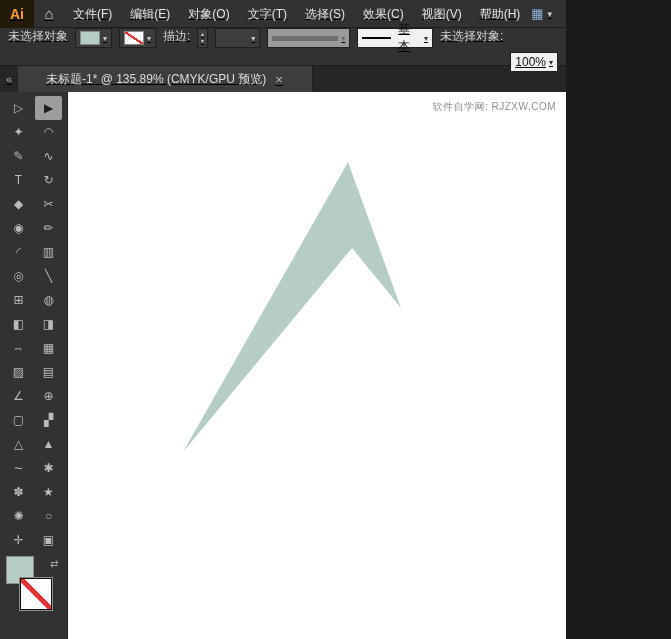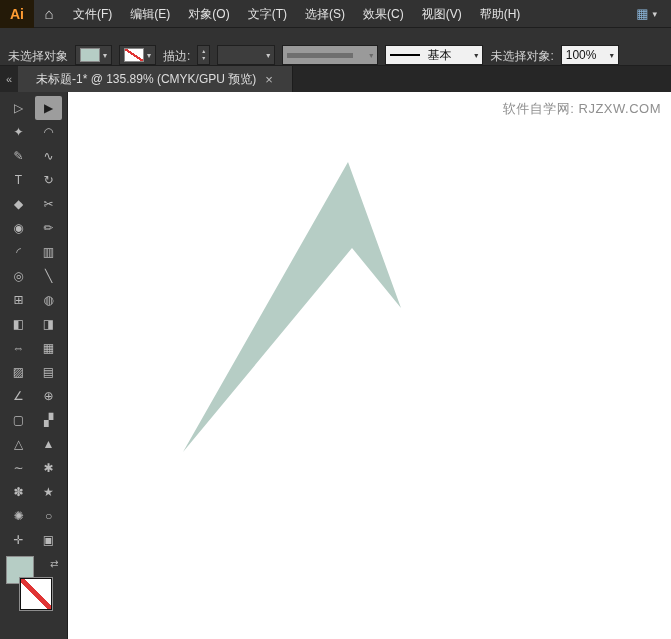--- a/index.html
+++ b/index.html
@@ -1,59 +1,59 @@
 <!DOCTYPE html>
 <html><head>
 <meta charset="utf-8">
 <style>
   * { margin:0; padding:0; box-sizing:border-box; }
   html,body { background:#1a1a1a; }
   body { font-family:"Liberation Sans","DejaVu Sans",sans-serif; }
-  .app { position:relative; width:671px; height:639px; background:#14532d; overflow:hidden; }
+  .app { position:relative; width:566px; height:639px; background:#14532d; overflow:hidden;text-decoration:underline; }
 
   
   .menubar { height:28px; display:flex; align-items:center; background:#323232; border-bottom:1px solid #1e1e1e; }
   .logo { width:34px; height:28px; display:flex; align-items:center; justify-content:center;
           background:#241a08; color:#ff9c33; font-weight:bold; font-size:14px; }
   .home { width:30px; height:28px; display:flex; align-items:center; justify-content:center;
           color:#d6d6d6; font-size:15px; }
   .menus { display:flex; align-items:center; height:28px; }
   .menu-item { padding:0 9px; font-size:12px; color:#e3e3e3; line-height:28px; cursor:default; }
   .ws { margin-left:auto; margin-right:14px; display:flex; align-items:center; gap:4px; color:#cfcfcf; }
   .ws .grid { font-size:13px; color:#8ab4d8; }
   .ws .caret { font-size:9px; color:#cfcfcf; }
 
   
-  .controlbar { height:38px; display:flex; align-items:flex-end; gap:7px; padding:0 8px;
+  .controlbar { height:38px; display:flex; align-items:flex-start; gap:7px; padding:0 8px;
                 background:#323232; border-bottom:1px solid #1e1e1e; }
   .lbl { font-size:12px; color:#d2d2d2; white-space:nowrap; }
   .combo { display:flex; align-items:center; gap:3px; height:20px; padding:0 4px;
            background:#3d3d3d; border:1px solid #1f1f1f; }
   .swatch { width:20px; height:14px; border:1px solid #8a8a8a; background:#fff; display:inline-block; }
   .none-slash { background:
       linear-gradient(to top right, transparent 44%, #e03434 44%, #e03434 56%, transparent 56%), #ffffff; }
   .caret { font-size:8px; color:#c9c9c9; }
   .caret.dark { color:#333; }
   .caret.dim { color:#6a6a6a; }
   .stepper { display:flex; flex-direction:column; justify-content:center; width:13px; height:20px;
              background:#3d3d3d; border:1px solid #1f1f1f; color:#c9c9c9; }
   .stepper span { font-size:6px; line-height:7px; text-align:center; }
   .value-combo { width:58px; justify-content:flex-end; }
   .profile-combo { width:96px; background:#9a9a9a; justify-content:space-between; }
   .profile-combo .profile-bar { width:66px; height:5px; background:#6f6f6f; }
   .light-combo { background:#f1f1f1; color:#111; font-size:12px; }
   .light-combo .stroke-line { width:30px; height:2px; background:#000; margin-right:4px; }
   .brush-combo { width:98px; }
-  .opacity-combo { width:58px; justify-content:space-between; }
+  .opacity-combo { width:58px; justify-content:space-between;margin-top:24px; }
 
   
   .tabbar { height:26px; display:flex; align-items:stretch; background:#262626; }
   .collapse { width:18px; display:flex; align-items:center; justify-content:center;
               color:#b5b5b5; font-size:11px; }
-  .tab { display:flex; align-items:center; gap:8px; padding:0 18px; font-size:12px;
+  .tab { display:flex; align-items:center; gap:8px; padding:0 28px; font-size:12px;
          white-space:nowrap; border-right:1px solid #1c1c1c; }
   .tab.active { background:#3d3d3d; color:#dddddd; }
   .tab.inactive { background:#2c2c2c; color:#a9a9a9; flex:1; min-width:0; overflow:hidden; }
   .tab .close { font-size:13px; color:#bdbdbd; padding:0 1px; }
 
   
   .body { position:absolute; top:92px; left:0; right:0; bottom:0; display:flex; }
   .toolbar { position:relative; width:68px; background:#323232; border-right:1px solid #202020; flex:none; }
   .tools { margin-top:4px; display:grid; grid-template-columns:27px 27px; column-gap:3px;
            justify-content:center; }
@@ -63,21 +63,21 @@
 
   .proxies { position:absolute; left:6px; top:464px; width:58px; height:78px; }
   .fill-proxy { position:absolute; left:0; top:0; width:28px; height:28px;
                 border:1px solid #8d8d8d; background:#b6cdc5; }
   .stroke-proxy { position:absolute; left:14px; top:22px; width:32px; height:32px;
                   border:1px solid #111; outline:1px solid #8d8d8d; }
   .swap { position:absolute; left:44px; top:2px; color:#b5b5b5; font-size:10px; }
 
   
   .canvas { position:relative; flex:1; background:#ffffff; overflow:hidden; }
-  .watermark { position:absolute; top:8px; right:10px; font-size:13px; color:#8f8f8f;
+  .watermark { position:absolute; top:8px; right:10px; font-size:10px; color:#8f8f8f;
                letter-spacing:0.5px; }
   .art { position:absolute; left:0; top:0; }
 </style>
 </head>
 <body>
 
 <div class="app">
 
   <div class="menubar">
     <div class="logo">Ai</div>

